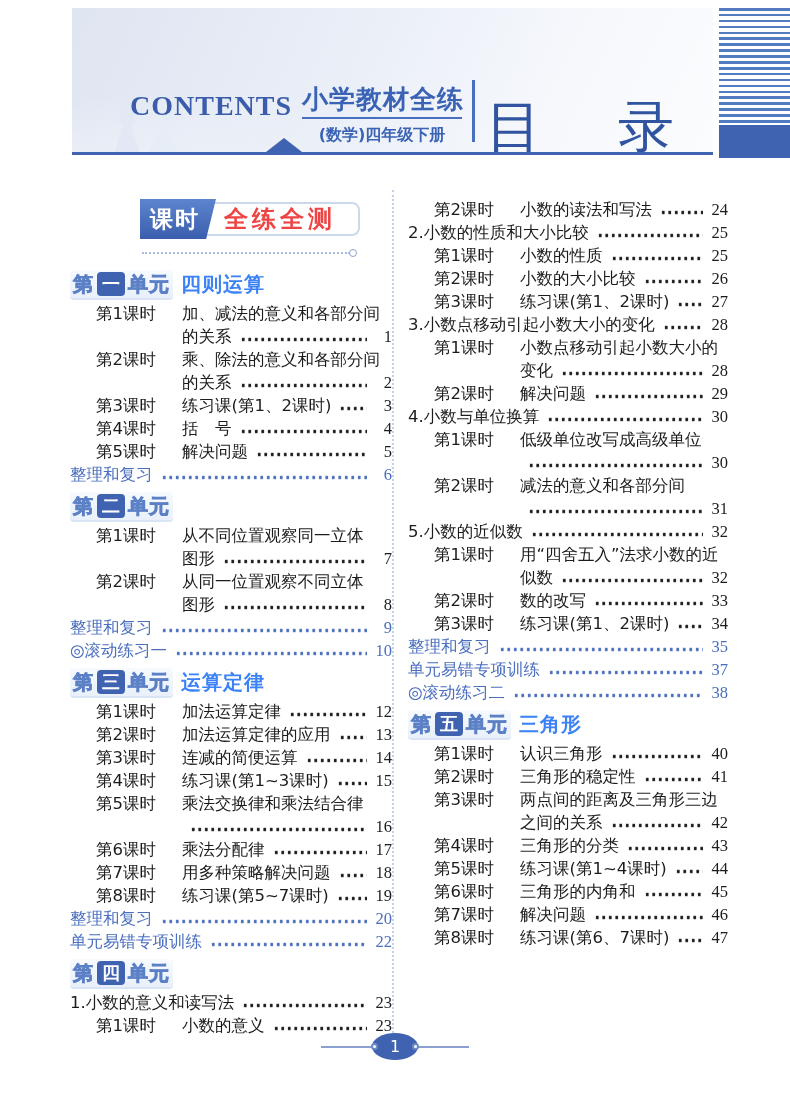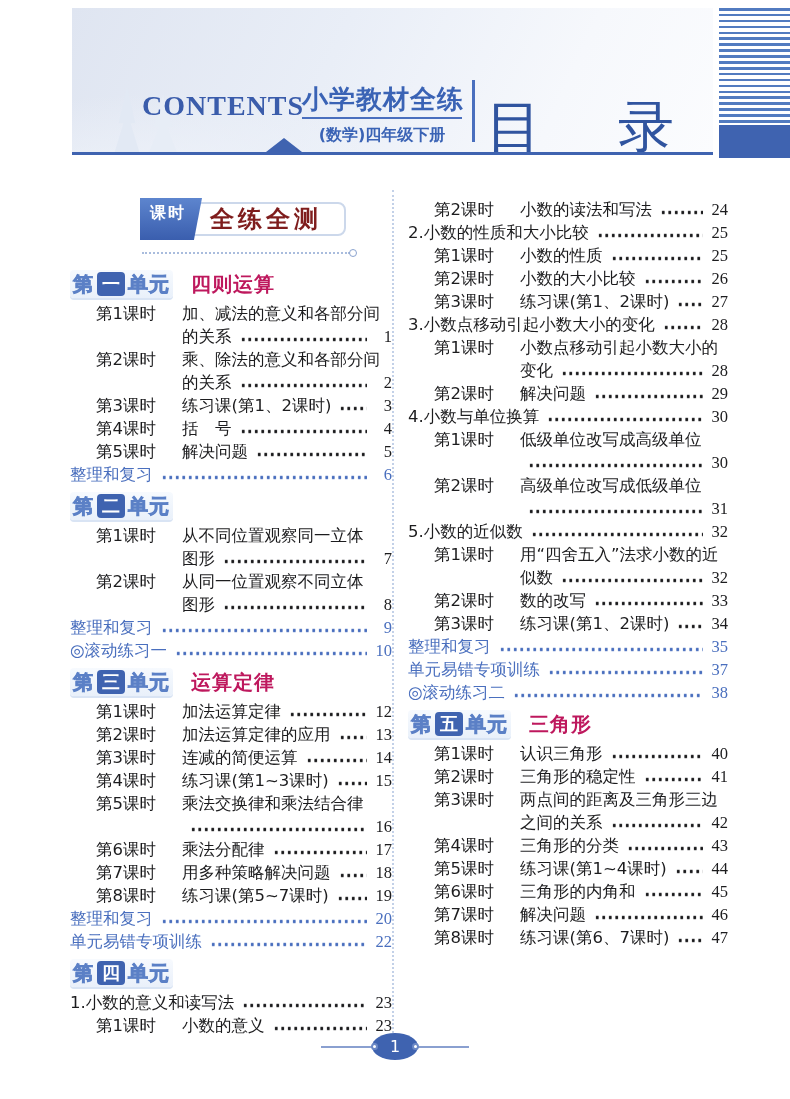--- a/index.html
+++ b/index.html
@@ -7,21 +7,21 @@
   .page { position: relative; width: 790px; height: 1099px; background: #ffffff; overflow: hidden; }
 
   
   .hdr { position: absolute; left: 72px; top: 8px; width: 641px; height: 145px;
          background: linear-gradient(115deg, #dfe5f1 0%, #e9eef7 40%, #f6f8fc 75%, #fbfcfe 100%); overflow: hidden; }
   .hdr-swoosh { position: absolute; left: -40px; bottom: -30px; width: 420px; height: 90px;
          background: radial-gradient(ellipse at 30% 100%, #eef2f9 0%, transparent 70%); }
   .tree { position: absolute; bottom: 0; background: #e2e9f4; }
   .tree1 { left: 40px; width: 30px; height: 66px; clip-path: polygon(50% 0, 78% 55%, 62% 55%, 92% 100%, 8% 100%, 38% 55%, 22% 55%); }
   .tree2 { left: 74px; width: 34px; height: 58px; clip-path: polygon(50% 0, 78% 55%, 62% 55%, 92% 100%, 8% 100%, 38% 55%, 22% 55%); background:#e7edf6; }
-  .contents-label { position: absolute; left: 142px; top: 90px; font-family: "Liberation Serif", serif;
+  .contents-label { position: absolute; left: 130px; top: 90px; font-family: "Liberation Serif", serif;
          font-weight: bold; font-size: 28px; letter-spacing: 1px; color: #3a5cab; }
   .series { position: absolute; left: 302px; top: 76px; width: 160px; text-align: center; color: #3a63b5; }
   .series-title { font-size: 26px; font-weight: bold; letter-spacing: 1px; padding-bottom: 0;
          border-bottom: 2px solid #4a6fbe; white-space: nowrap; margin-top: 6px; }
   .series-sub { font-size: 16px; font-weight: bold; margin-top: 6px; white-space: nowrap; }
   .hdr-vbar { position: absolute; left: 472px; top: 80px; width: 3px; height: 62px; background: #4a6fbe; }
   .page-title { position: absolute; left: 486px; top: 90px; font-size: 56px; font-weight: normal;
          color: #30549f; letter-spacing: 10px; white-space: nowrap; }
   .hdr-rule { position: absolute; left: 72px; top: 152px; width: 641px; height: 3px; background: #3f63b0; }
   .hdr-tri { position: absolute; left: 266px; top: 138px; width: 0; height: 0;
@@ -30,23 +30,23 @@
   
   .corner-stripes { position: absolute; left: 719px; top: 8px; width: 71px; height: 117px;
          background: repeating-linear-gradient(180deg, #527bc0 0px, #527bc0 2.6px, #ffffff 2.6px, #ffffff 5.9px); }
   .corner-solid { position: absolute; left: 719px; top: 125px; width: 71px; height: 33px; background: #3f63b0; }
 
   
   .badge { position: absolute; left: 140px; top: 198px; height: 42px; display: flex; align-items: center; }
   .badge-frame { position: absolute; left: 8px; top: 4px; right: -6px; bottom: 4px;
          background: #ffffff; border: 2px solid #ccd8eb; border-radius: 8px; }
   .badge-blue { position: relative; background: linear-gradient(#5d85ce, #3a5eae); color: #fff;
-         font-weight: bold; font-size: 16px; letter-spacing: 2px; padding: 5px 16px 16px 10px;
+         font-weight: bold; font-size: 23px; letter-spacing: 2px; padding: 5px 16px 4px 10px;
          clip-path: polygon(0 0, 100% 0, 87% 100%, 0 100%); }
-  .badge-txt { position: relative; color: #7f1d1d; font-size: 24px; font-weight: bold;
+  .badge-txt { position: relative; color: #ef4444; font-size: 24px; font-weight: bold;
          letter-spacing: 4px; padding: 0 18px 0 8px; }
   .badge-dots { position: absolute; left: 142px; top: 252px; width: 208px; border-bottom: 2px dotted #a9bcdd; }
   .badge-dots::after { content: ""; position: absolute; right: -7px; top: -3px; width: 6px; height: 6px;
          border: 1.5px solid #8aa3cf; border-radius: 50%; background: #fff; }
 
   
   .cols { position: absolute; left: 70px; top: 190px; width: 658px; display: flex; align-items: stretch; }
   .col-left  { width: 322px; padding-top: 74px; }
   .col-right { flex: 1; border-left: 2px dotted #c3d1e8; margin-left: 0px; padding-left: 14px; padding-top: 8px; }
 
@@ -60,21 +60,21 @@
   .pg { flex: none; min-width: 22px; text-align: right; font-family: "Liberation Serif", serif; font-size: 16.5px; }
   .review { color: #4a6fbe; }
 
   .unit-row { display: flex; align-items: center; margin: 6px 0 4px 0; line-height: 28px; }
   .unit-badge { display: inline-flex; align-items: center; font-weight: bold; font-size: 20px;
          background: linear-gradient(#f7fafe, #e9f0fa); border-radius: 4px; padding: 0 3px;
          box-shadow: 0 2px 0 #d9e4f4; }
   .ub-ch { color: #8fa9da; -webkit-text-stroke: 0.8px #5b80c6; letter-spacing: 1px; }
   .ub-num { background: #3f63b0; color: #ffffff; border-radius: 4px; margin: 0 3px; padding: 0 5px;
          font-size: 18px; line-height: 24px; }
-  .unit-title { margin-left: 18px; color: #be185d; font-weight: bold; font-size: 20px; letter-spacing: 1px; white-space: nowrap; }
+  .unit-title { margin-left: 8px; color: #3b82f6; font-weight: bold; font-size: 20px; letter-spacing: 1px; white-space: nowrap; }
 
   
   .footer { position: absolute; left: 0; right: 0; top: 1033px; display: flex; align-items: center; justify-content: center; }
   .f-line { width: 56px; height: 2px; background: #8aa0d0; }
   .f-dot  { width: 7px; height: 7px; border: 2px solid #6c89c6; background: #fff; border-radius: 50%; margin: 0 -6px; z-index: 2; }
   .f-ell  { width: 46px; height: 27px; background: #3f63b0; border-radius: 50%; color: #fff;
          display: flex; align-items: center; justify-content: center; font-size: 16px; z-index: 1; }
 </style>
 </head>
 <body>
@@ -345,21 +345,21 @@
           <span class="txt">低级单位改写成高级单位</span>
         </div>
         <div class="row ">
           <span class="lbl-sp"></span>
           <span class="txt"></span>
           <span class="dots"></span>
           <span class="pg">30</span>
         </div>
         <div class="row">
           <span class="lbl">第2课时</span>
-          <span class="txt">高级单位改写成低级单位</span>
+          <span class="txt">减法的意义和各部分间</span>
         </div>
         <div class="row ">
           <span class="lbl-sp"></span>
           <span class="txt"></span>
           <span class="dots"></span>
           <span class="pg">31</span>
         </div>
         <div class="row ">
           <span class="txt">5.小数的近似数</span>
           <span class="dots"></span>

